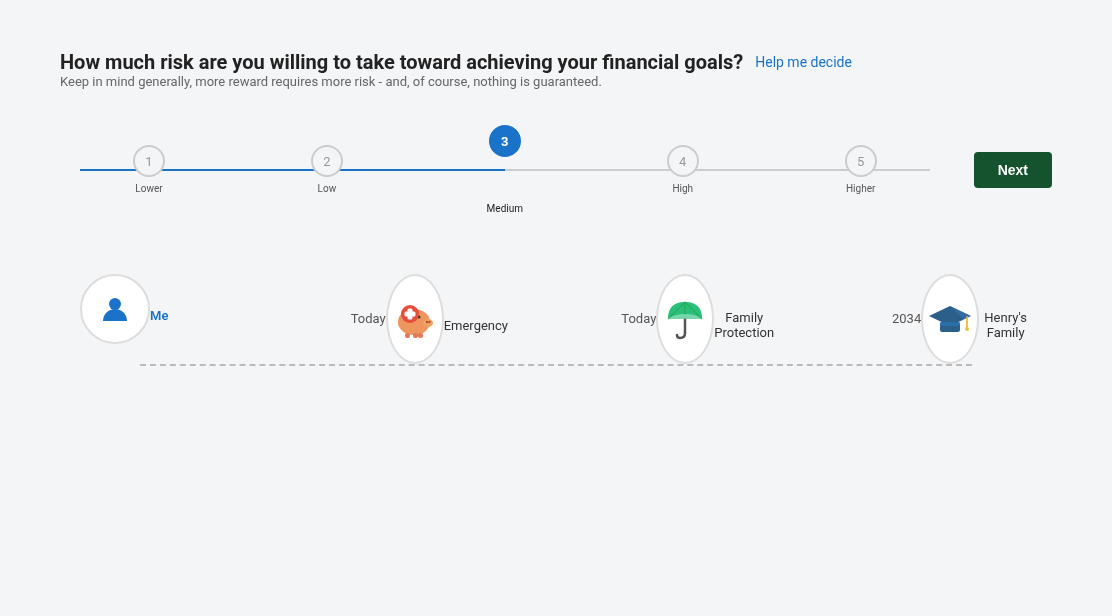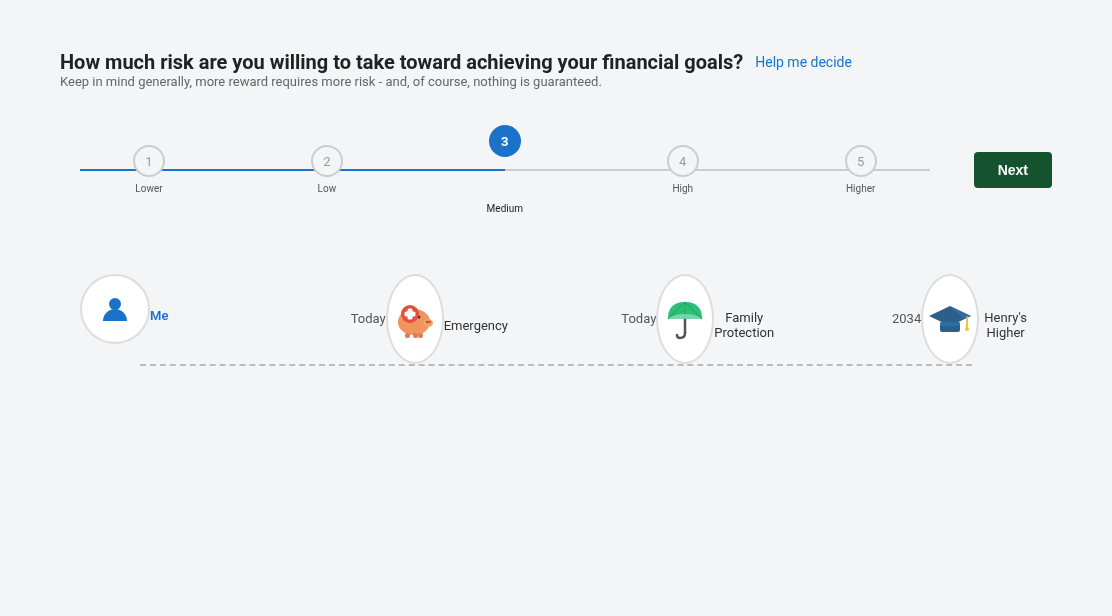--- a/index.html
+++ b/index.html
@@ -294,20 +294,20 @@
 
             <rect x="17" y="30" width="20" height="10" rx="2" fill="#2c5f8a"></rect>
             <polygon points="17,30 37,30 37,34 17,34" fill="#2c7fc4" opacity="0.5"></polygon>
 
             <line x1="44" y1="24" x2="44" y2="36" stroke="#f0c040" stroke-width="2"></line>
             <circle cx="44" cy="37" r="2" fill="#f0c040"></circle>
 
             <polygon points="27,14 48,24 40,27" fill="#3a7abf" opacity="0.5"></polygon>
           </svg>
         </div>
-        <div class="timeline-name">Henry's Higher</div>
+        <div class="timeline-name">Henry's Family</div>
       </div>
 
 
 
     </div>
   </div>
 </div>
 
 </body></html>

